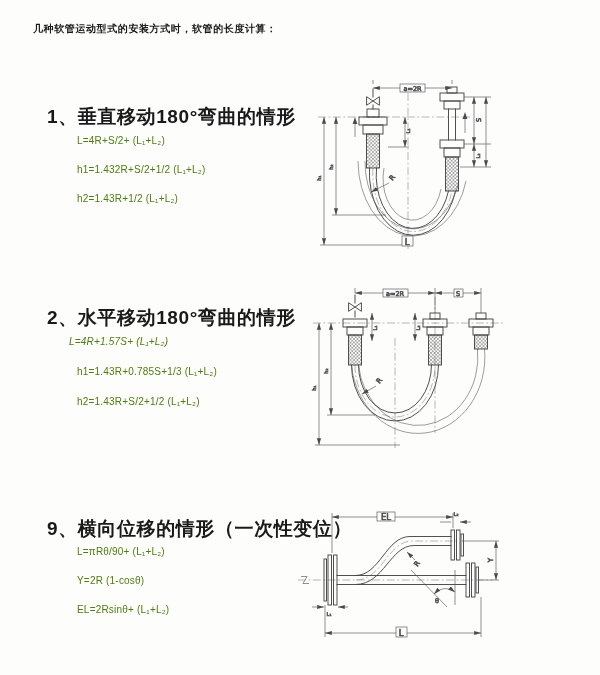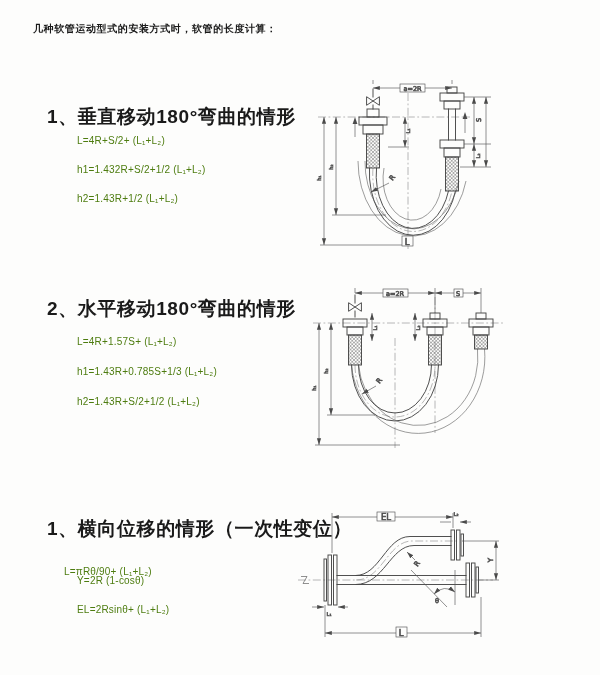--- a/index.html
+++ b/index.html
@@ -29,27 +29,27 @@
 
 <div>
 
   <div class="abs title" style="left:33px;top:22px;">几种软管运动型式的安装方式时，软管的长度计算：</div>
 
   <div class="abs heading" style="left:47px;top:104px;">1、垂直移动180°弯曲的情形</div>
   <div class="abs formula" style="left:77px;top:135px;">L=4R+S/2+ (L₁+L₂)</div>
   <div class="abs formula" style="left:77px;top:164px;text-align:right;">h1=1.432R+S/2+1/2 (L₁+L₂)</div>
   <div class="abs formula" style="left:77px;top:193px;text-align:center;">h2=1.43R+1/2 (L₁+L₂)</div>
 
-  <div class="abs heading" style="left:47px;top:296px;">2、水平移动180°弯曲的情形</div>
-  <div class="abs formula" style="left:77px;top:336px;">L=4R+1.57S+ (L₁+L₂)</div>
+  <div class="abs heading" style="left:47px;top:305px;">2、水平移动180°弯曲的情形</div>
+  <div class="abs formula" style="left:69px;top:336px;font-style:italic;">L=4R+1.57S+ (L₁+L₂)</div>
   <div class="abs formula" style="left:77px;top:366px;">h1=1.43R+0.785S+1/3 (L₁+L₂)</div>
   <div class="abs formula" style="left:77px;top:396px;">h2=1.43R+S/2+1/2 (L₁+L₂)</div>
 
-  <div class="abs heading" style="left:47px;top:516px;">1、横向位移的情形（一次性变位）</div>
-  <div class="abs formula" style="left:64px;top:546px;margin-top:20px;">L=πRθ/90+ (L₁+L₂)</div>
+  <div class="abs heading" style="left:47px;top:516px;">9、横向位移的情形（一次性变位）</div>
+  <div class="abs formula" style="left:77px;top:546px;">L=πRθ/90+ (L₁+L₂)</div>
   <div class="abs formula" style="left:77px;top:575px;">Y=2R (1-cosθ)</div>
   <div class="abs formula" style="left:77px;top:604px;">EL=2Rsinθ+ (L₁+L₂)</div>
 
   <svg style="left:310px;top:75px;" width="290" height="180" viewBox="0 0 290 180">
     <defs>
       <marker id="a1" markerWidth="7" markerHeight="6" refX="6.8" refY="3" orient="auto-start-reverse" markerUnits="userSpaceOnUse">
         <path d="M0,0.9 L6.8,3 L0,5.1 Z" fill="#4a4a4a"></path>
       </marker>
       <pattern id="hx1" width="3.5" height="3.5" patternUnits="userSpaceOnUse">
         <path d="M0,0 L3.5,3.5 M3.5,0 L0,3.5" stroke="#555" stroke-width="0.45"></path>

